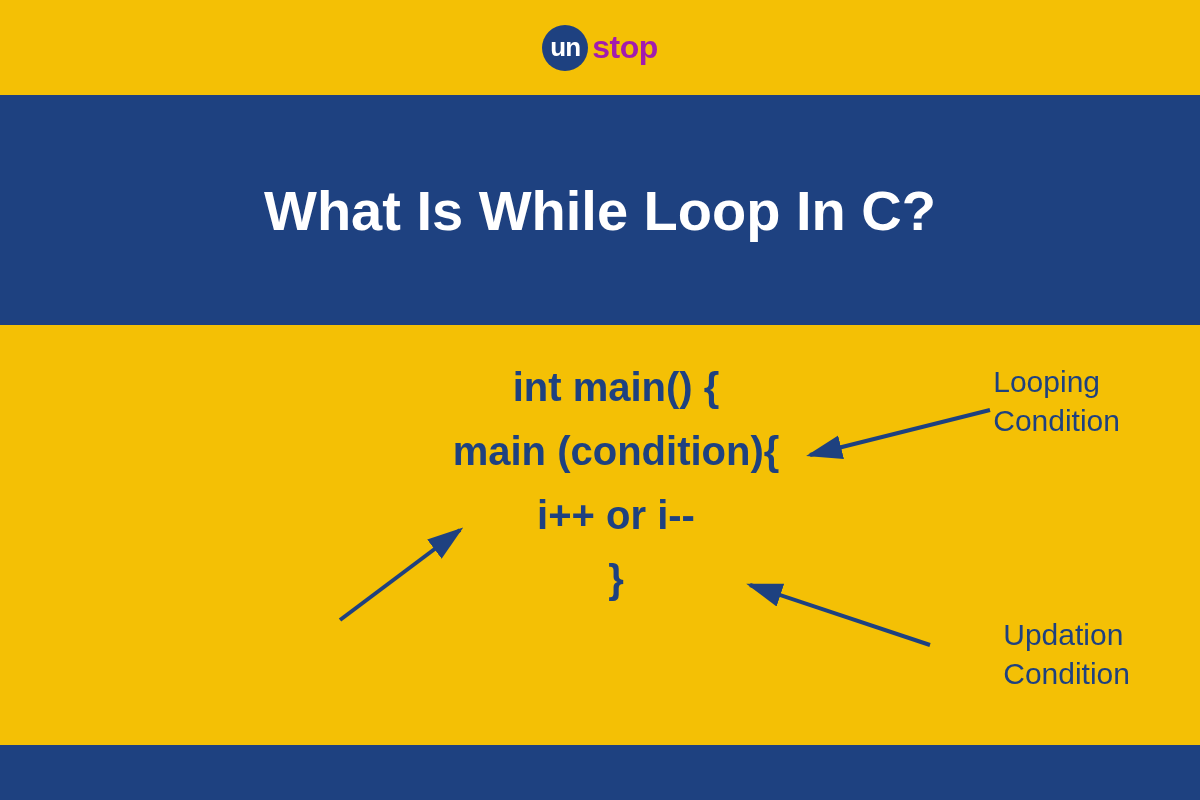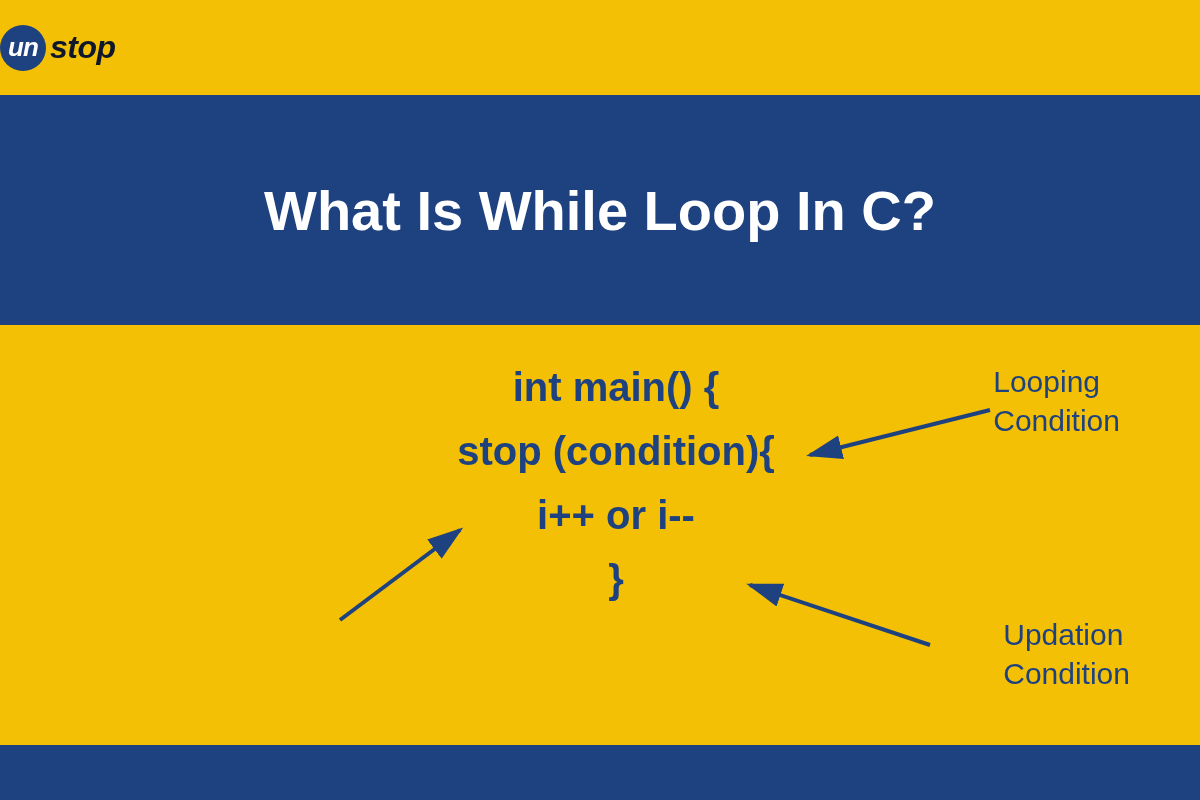--- a/index.html
+++ b/index.html
@@ -13,42 +13,42 @@
       font-family: -apple-system, BlinkMacSystemFont, 'Segoe UI', Arial, sans-serif;
       background: #1e4180;
       overflow: hidden;
       position: relative;
     }
     .header-band {
       background: #f4c005;
       height: 95px;
       display: flex;
       align-items: center;
-      font-style: italic;
+      justify-content: center;
     }
     .logo {
       display: flex;
       align-items: center;
       gap: 4px;
     }
     .logo-circle {
       width: 46px;
       height: 46px;
       border-radius: 50%;
       background: #1e4180;
       color: #fff;
       font-weight: 700;
       font-size: 26px;
       display: flex;
       align-items: center;
       justify-content: center;
       letter-spacing: -1px;
     }
     .logo-text {
-      color: #0f172a;
+      color: #a21caf;
       font-weight: 700;
       font-size: 32px;
       letter-spacing: -0.5px;
     }
     .title-band {
       background: #1e4180;
       height: 230px;
       display: flex;
       align-items: center;
       justify-content: center;
@@ -109,21 +109,21 @@
   </div>
 </div>
 
 <div class="title-band">
   <h1 class="title-text">What Is While Loop In C?</h1>
 </div>
 
 <div class="content-band">
   <div class="code-block">
     <span class="code-line code-bold">int main() {</span>
-    <span class="code-line code-bold">stop (condition){</span>
+    <span class="code-line code-bold">main (condition){</span>
     <span class="code-line code-bold">i++ or i--</span>
     <span class="code-line code-bold">}</span>
   </div>
 
   <div class="annotation ann-looping">
     <span>Looping</span><br>
     <span>Condition</span>
   </div>
 
 

